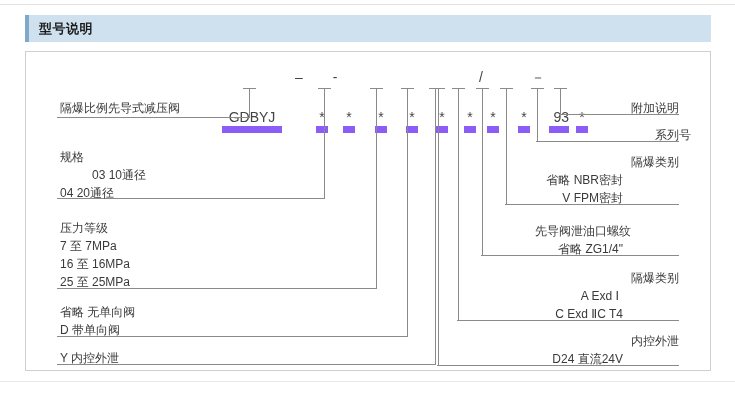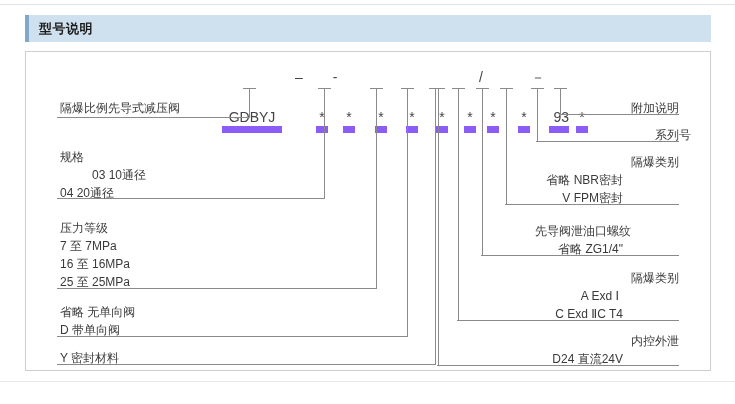--- a/index.html
+++ b/index.html
@@ -137,21 +137,21 @@
       <div class="lbl cn" style="left: 60px; top: 101px;">隔爆比例先导式减压阀</div>
       <div class="lbl cn" style="left: 60px; top: 150px;">规格</div>
       <div class="lbl cn" style="left: 60px; top: 168px; margin-left: 32px;">03  10通径</div>
       <div class="lbl cn" style="left: 60px; top: 186px;">04  20通径</div>
       <div class="lbl cn" style="left: 60px; top: 221px;">压力等级</div>
       <div class="lbl cn" style="left: 60px; top: 239px;">7      至 7MPa</div>
       <div class="lbl cn" style="left: 60px; top: 257px;">16    至 16MPa</div>
       <div class="lbl cn" style="left: 60px; top: 275px;">25    至 25MPa</div>
       <div class="lbl cn" style="left: 60px; top: 305px;">省略  无单向阀</div>
       <div class="lbl cn" style="left: 60px; top: 323px;">D     带单向阀</div>
-      <div class="lbl cn" style="left: 60px; top: 351px;">Y     密封材料</div>
+      <div class="lbl cn" style="left: 60px; top: 351px;">Y     内控外泄</div>
       <div class="lbl cn" style="left: auto; top: 101px; right: 56px;">附加说明</div>
       <div class="lbl cn" style="left: auto; top: 128px; right: 44px;">系列号</div>
       <div class="lbl cn" style="left: auto; top: 155px; right: 56px;">隔爆类别</div>
       <div class="lbl cn" style="left: auto; top: 173px; right: 112px;">省略  NBR密封</div>
       <div class="lbl cn" style="left: auto; top: 191px; right: 112px;">V     FPM密封</div>
       <div class="lbl cn" style="left: auto; top: 224px; right: 104px;">先导阀泄油口螺纹</div>
       <div class="lbl cn" style="left: auto; top: 242px; right: 112px;">省略        ZG1/4"</div>
       <div class="lbl cn" style="left: auto; top: 271px; right: 56px;">隔爆类别</div>
       <div class="lbl cn" style="left: auto; top: 289px; right: 116px;">A          Exd Ⅰ</div>
       <div class="lbl cn" style="left: auto; top: 307px; right: 112px;">C   Exd ⅡC T4</div>

